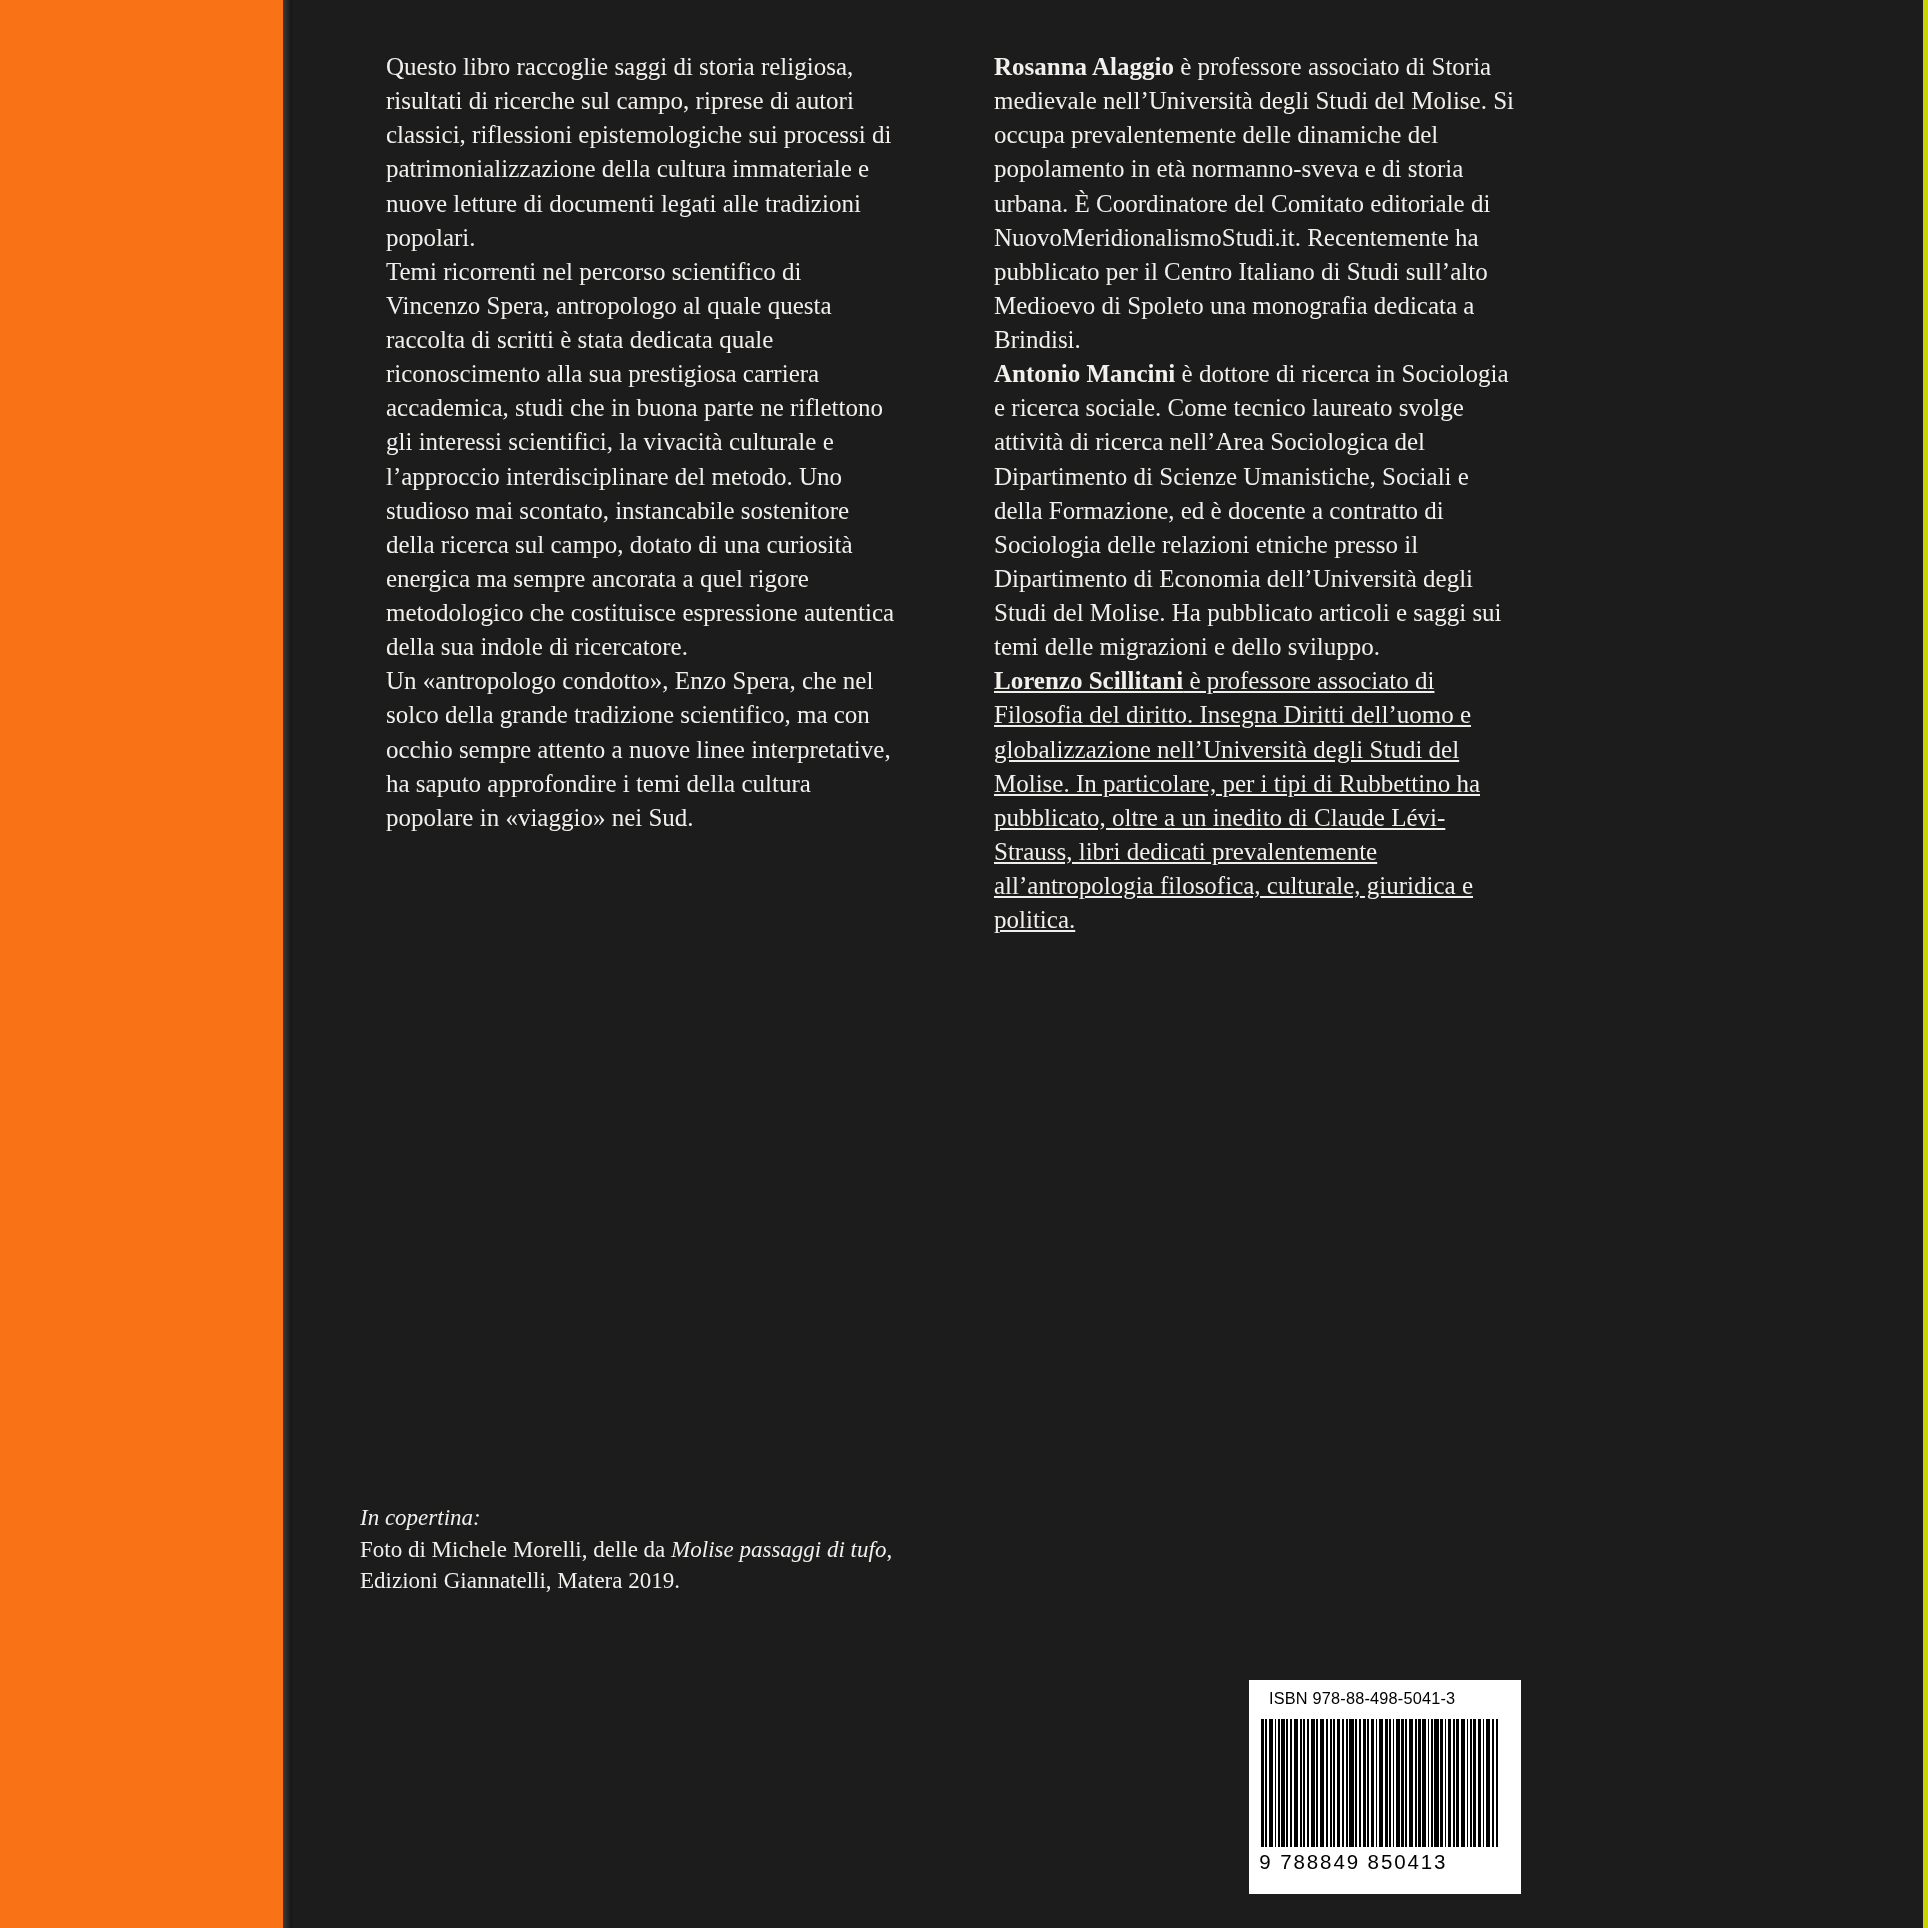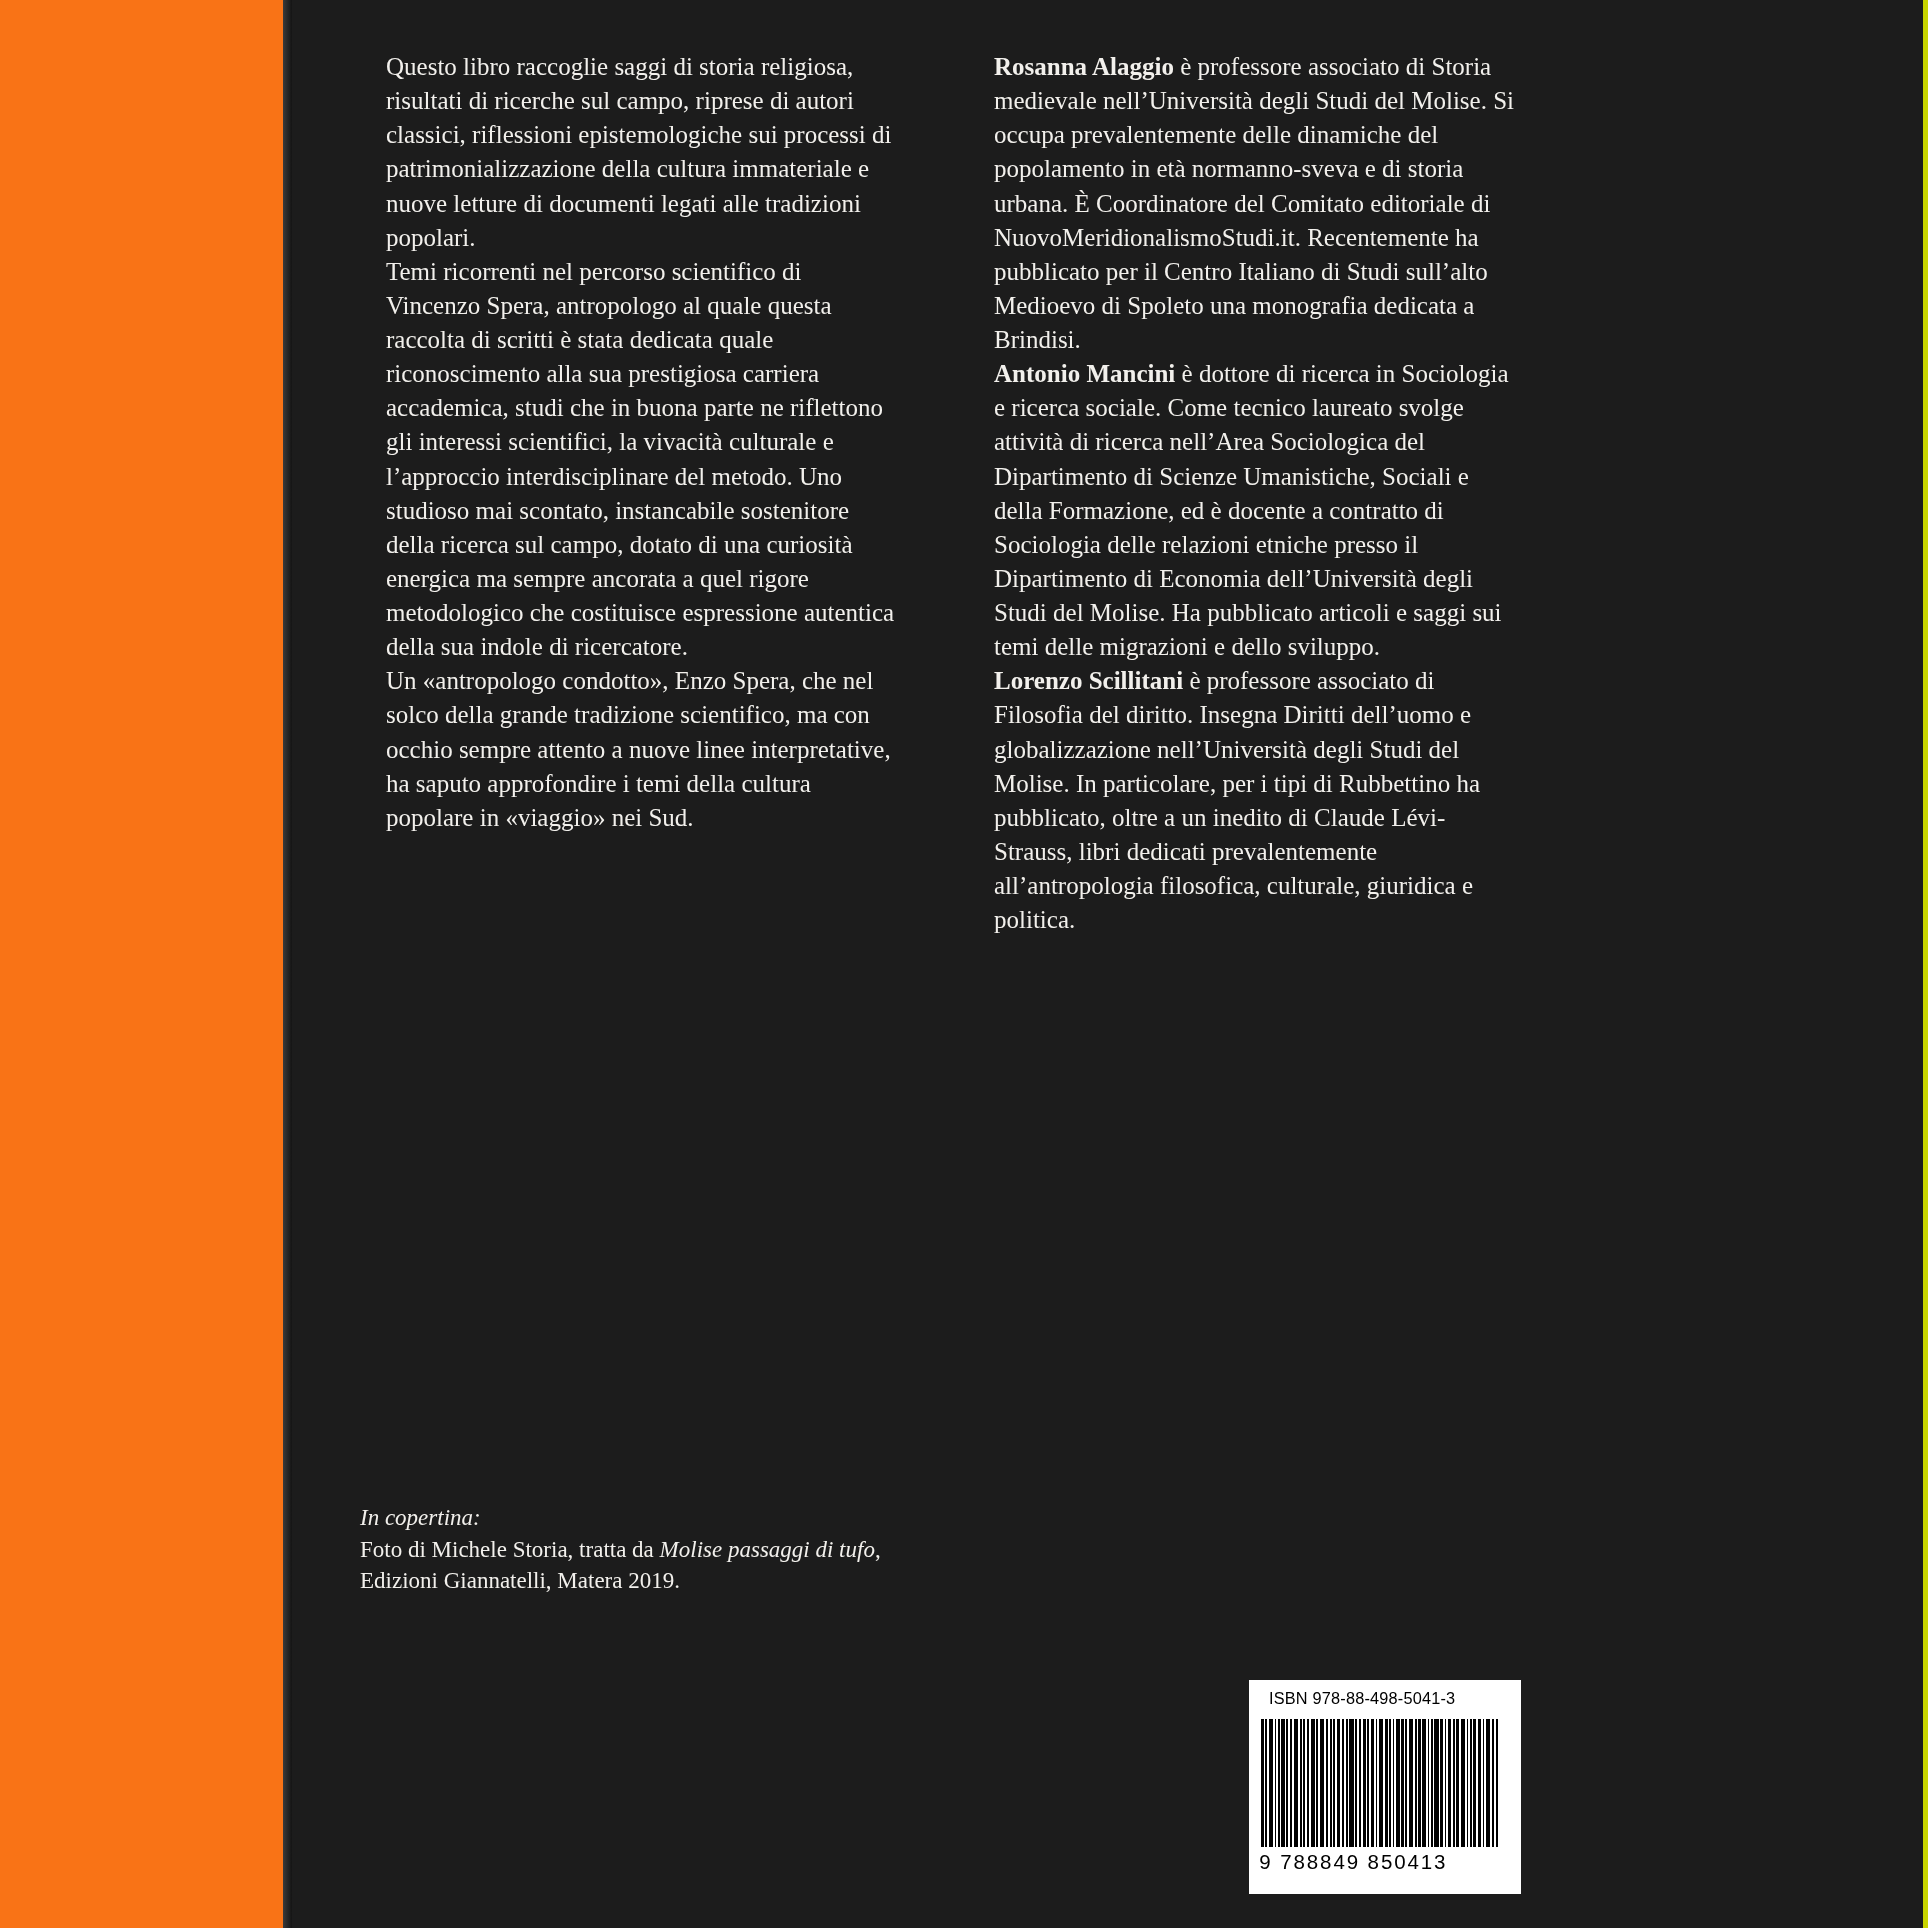--- a/index.html
+++ b/index.html
@@ -56,21 +56,21 @@
     width: 514px;
   }
   .col-right {
     left: 711px;
     top: 50px;
     width: 522px;
   }
   .bio {
     margin-bottom: 26px;
   }
-  .bio:last-child { margin-bottom: 0; }
+  .bio:last-child { margin-bottom: 0; text-decoration: underline; }
   .name {
     font-weight: bold;
   }
 
   .credits {
     position: absolute;
     left: 77px;
     top: 1502px;
     width: 651px;
     color: #f2f0ec;
@@ -146,21 +146,21 @@
     </div>
 
     <div class="col col-right">
       <p class="bio"><span class="name">Rosanna Alaggio</span><span> è professore associato di Storia medievale nell’Università degli Studi del Molise. Si occupa prevalentemente delle dinamiche del popolamento in età normanno-sveva e di storia urbana. È Coordinatore del Comitato editoriale di NuovoMeridionalismoStudi.it. Recentemente ha pubblicato per il Centro Italiano di Studi sull’alto Medioevo di Spoleto una monografia dedicata a Brindisi.</span></p>
       <p class="bio"><span class="name">Antonio Mancini</span><span> è dottore di ricerca in Sociologia e ricerca sociale. Come tecnico laureato svolge attività di ricerca nell’Area Sociologica del Dipartimento di Scienze Umanistiche, Sociali e della Formazione, ed è docente a contratto di Sociologia delle relazioni etniche presso il Dipartimento di Economia dell’Università degli Studi del Molise. Ha pubblicato articoli e saggi sui temi delle migrazioni e dello sviluppo.</span></p>
       <p class="bio"><span class="name">Lorenzo Scillitani</span><span> è professore associato di Filosofia del diritto. Insegna Diritti dell’uomo e globalizzazione nell’Università degli Studi del Molise. In particolare, per i tipi di Rubbettino ha pubblicato, oltre a un inedito di Claude Lévi-Strauss, libri dedicati prevalentemente all’antropologia filosofica, culturale, giuridica e politica.</span></p>
     </div>
 
     <div class="credits">
       <div class="it">In copertina:</div>
-      <div><span>Foto di Michele Storia, tratta da </span><span class="it">Molise passaggi di tufo</span><span>,</span></div>
+      <div><span>Foto di Michele Morelli, delle da </span><span class="it">Molise passaggi di tufo</span><span>,</span></div>
       <div>Edizioni Giannatelli, Matera 2019.</div>
     </div>
 
     <div class="price">€ 25,00</div>
 
     <div class="barcode-box">
       <div class="isbn-text">ISBN 978-88-498-5041-3</div>
       <div class="bars">
         <i style="width:2.6px"></i>
           <i style="width:1.7px"></i>

